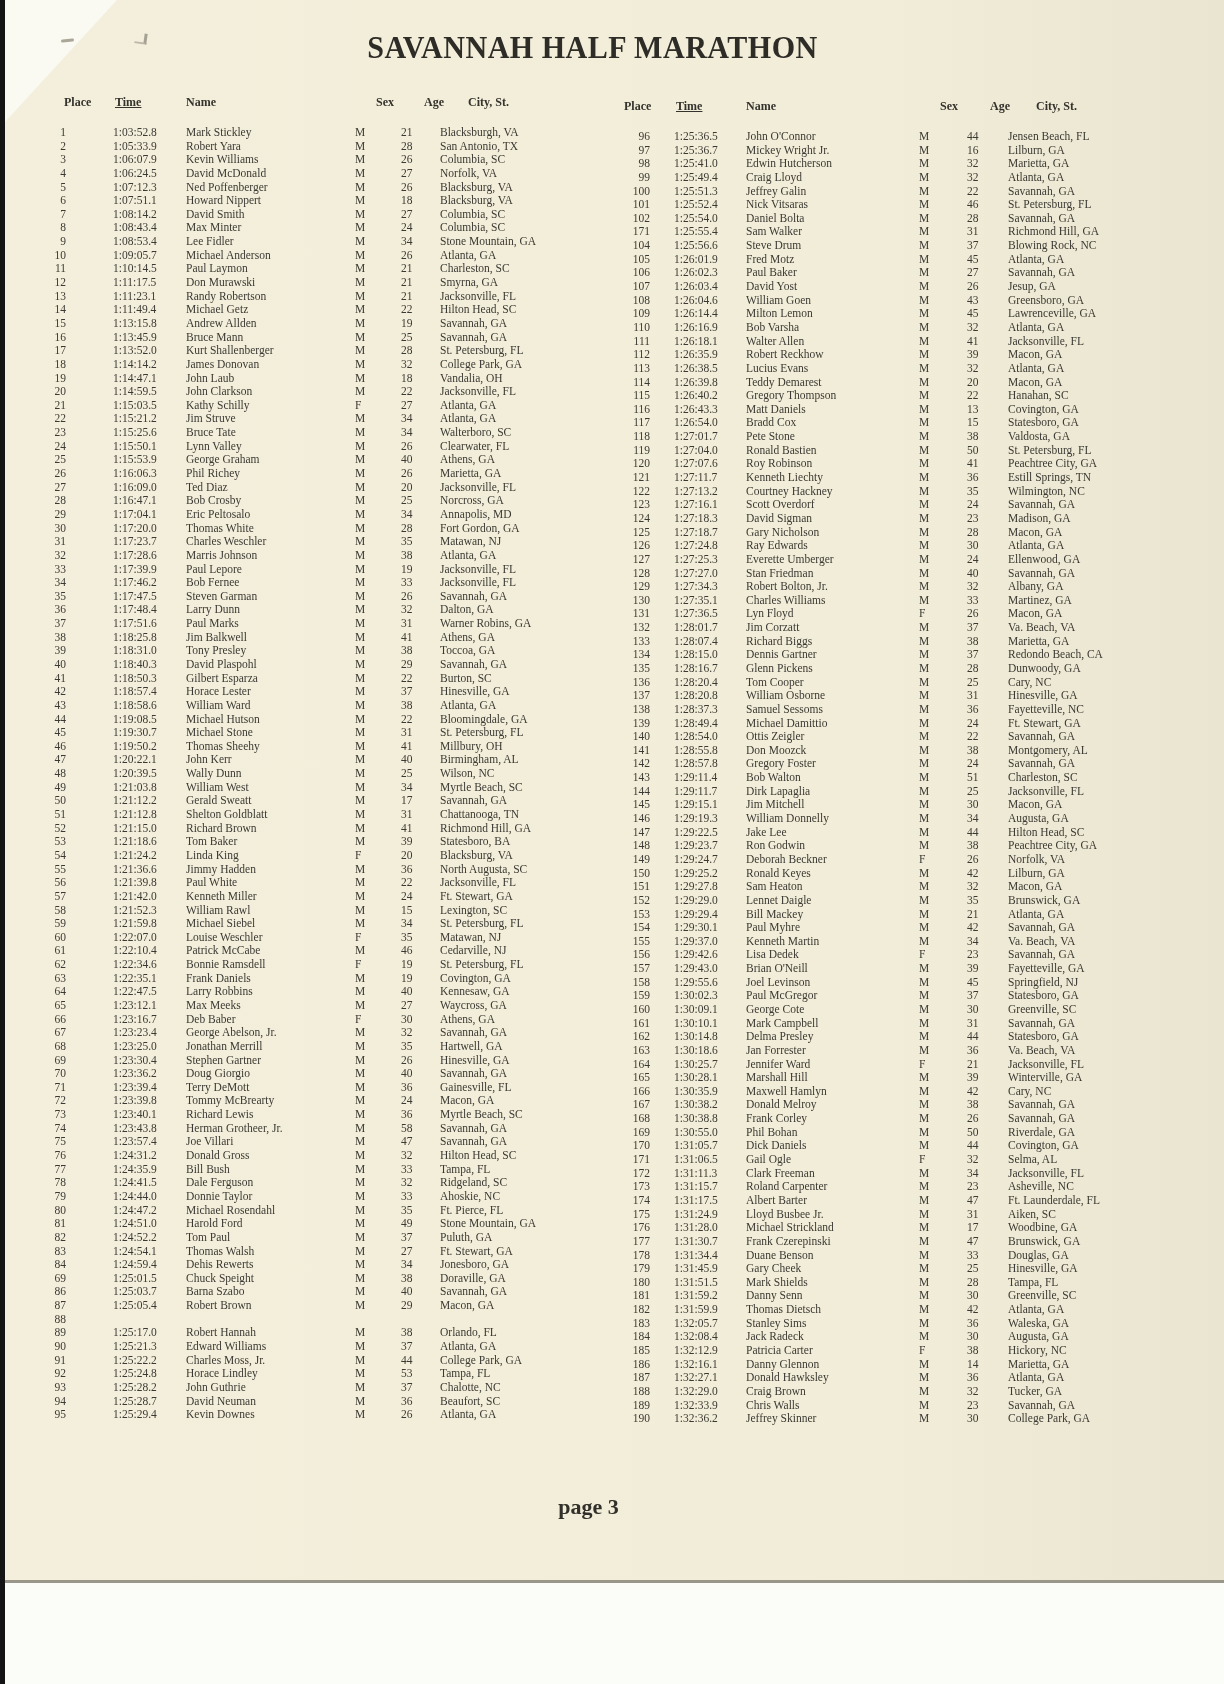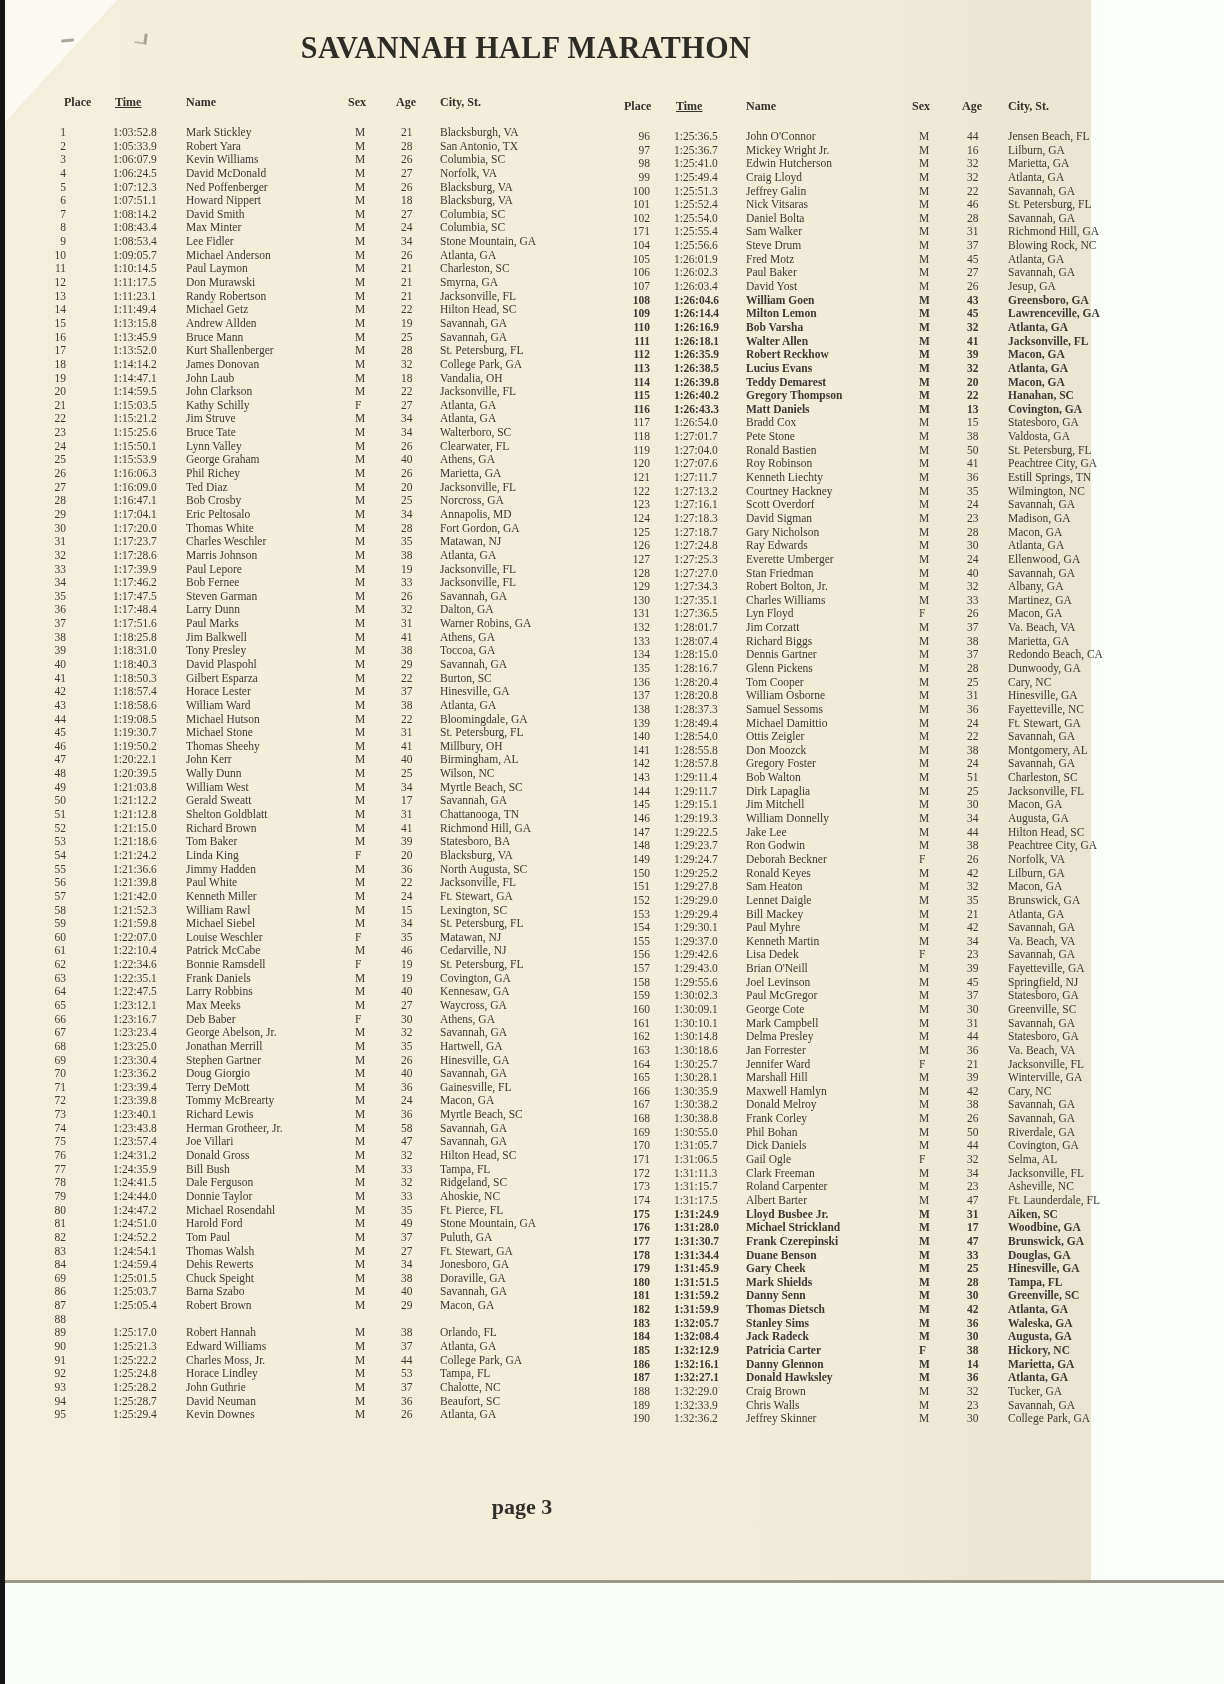--- a/index.html
+++ b/index.html
@@ -3,21 +3,21 @@
 <meta charset="utf-8">
 <style>
   html,body{margin:0;padding:0;}
   body{
     width:1224px;height:1684px;position:relative;overflow:hidden;
     background:#fcfefa;
     font-family:"Liberation Serif", serif;
   }
   .scan-edge{position:absolute;left:0;top:0;width:5px;height:1684px;background:#141414;}
   .page{
-    position:absolute;left:5px;top:0;width:1086px;height:1581px;
+    position:absolute;left:5px;top:0;width:1219px;height:1581px;
     background:linear-gradient(90deg,#f4efdc 0%,#f2edd8 72%,#eae5d0 100%);
   }
   .bottom-shadow{position:absolute;left:5px;top:1580px;width:1219px;height:3px;background:#9a968a;}
   .below-page{position:absolute;left:5px;top:1583px;width:1219px;height:101px;background:#fbfdf8;}
   .fold{
     position:absolute;left:0;top:0;width:0;height:0;
     border-top:122px solid #fbfaf2;border-right:112px solid transparent;
   }
   .scribble{position:absolute;left:56px;top:30px;width:100px;height:16px;}
   .scribble::before{
@@ -36,24 +36,24 @@
   .table{position:absolute;font-size:11.5px;color:#3b3933;}
   .table-left{left:45px;top:95px;width:547px;}
   .table-right{left:605px;top:99px;width:567px;}
   .hdr,.row{display:grid;}
   .table-left .hdr,.table-left .row{grid-template-columns:63px 73px 160px 48px 44px 1fr;}
   .table-right .hdr,.table-right .row{grid-template-columns:64px 72px 164px 50px 46px 1fr;}
   .hdr{font-weight:bold;font-size:12px;color:#34322c;line-height:14px;}
   .hdr span{white-space:nowrap;}
   .h-place{padding-left:3px;margin-left:11px;}
   .h-time{padding-left:2px;text-decoration:underline;}
-  .h-sex,.h-age,.h-city{padding-left:2px;}
+  .h-sex,.h-age,.h-city{padding-left:2px;margin-left:28px;}
   .rows{margin-top:17px;}
   .row{height:13.65px;line-height:13.65px;}
-  .row.bold{font-weight:bold;}
+  .row.bold{font-weight:normal;}
   .cell{white-space:nowrap;}
   .c-place{text-align:right;}
   .table-left .c-place{padding-right:47px;}
   .table-right .c-place{padding-right:24px;}
   .c-sex{padding-left:9px;}
   .c-age{padding-left:7px;}
   .c-city{padding-left:2px;}
   .footer{
     position:absolute;left:0;top:1494px;width:100%;
     text-align:center;transform:translateX(-26px);

